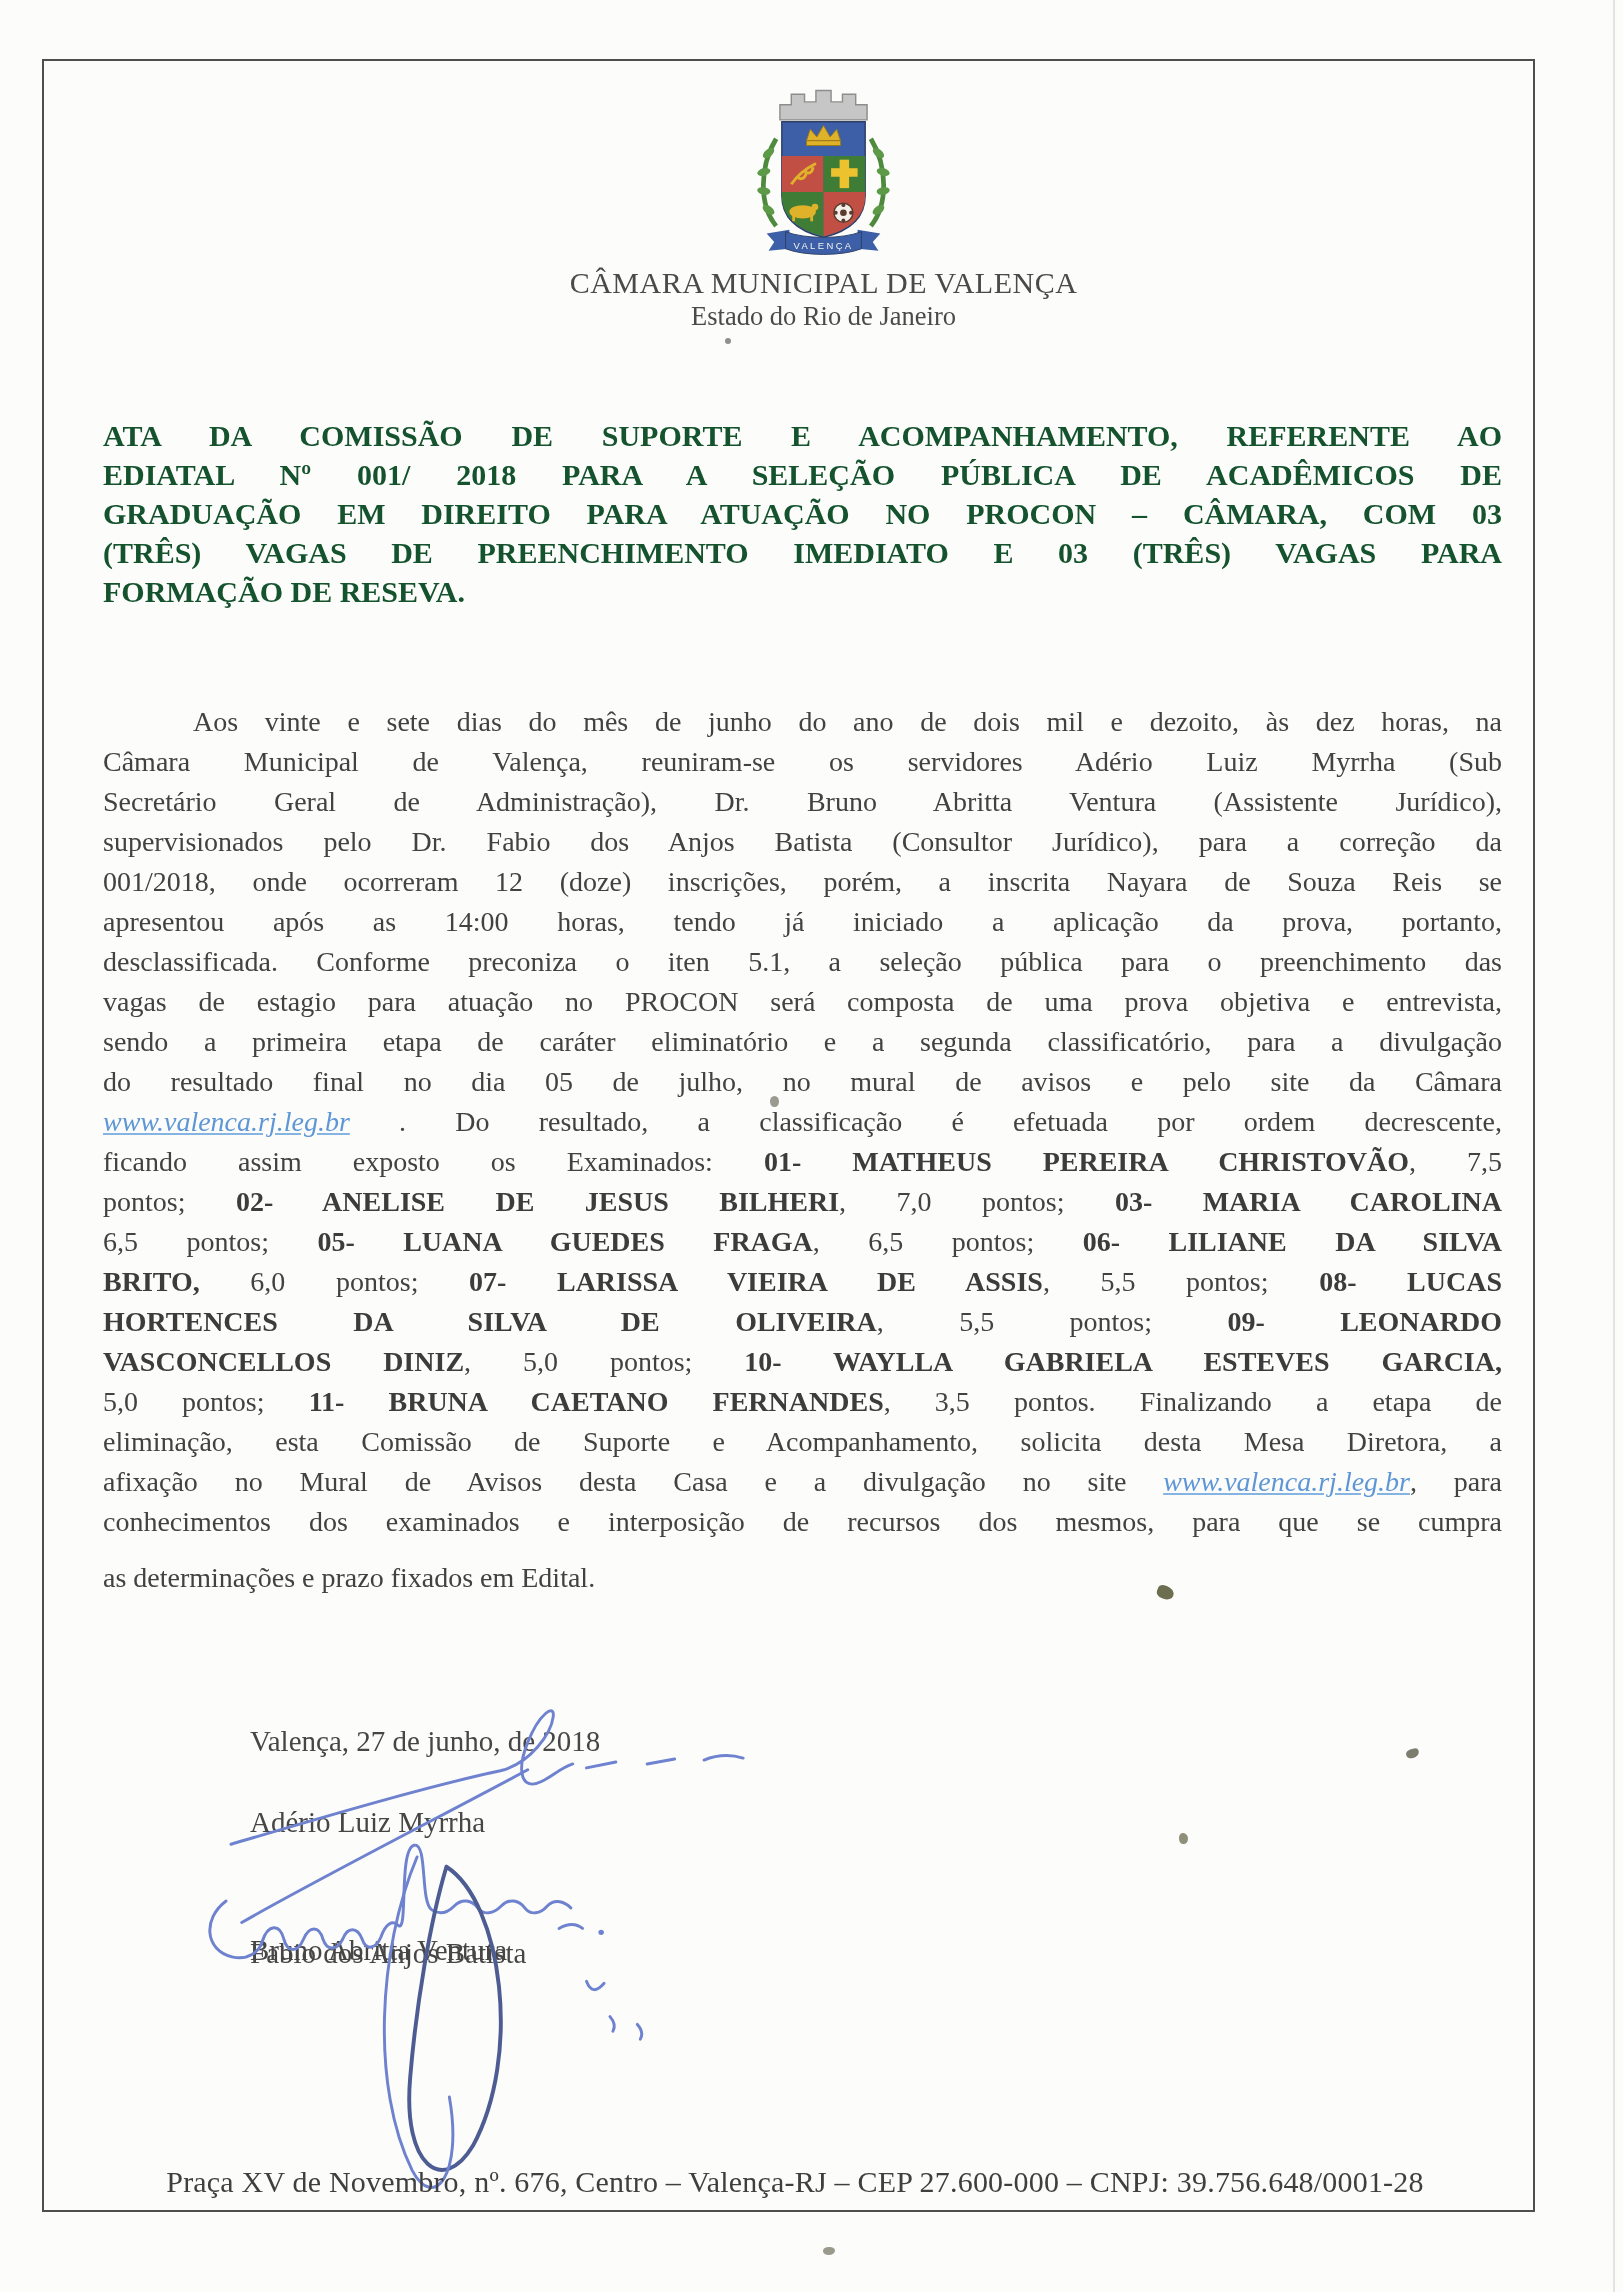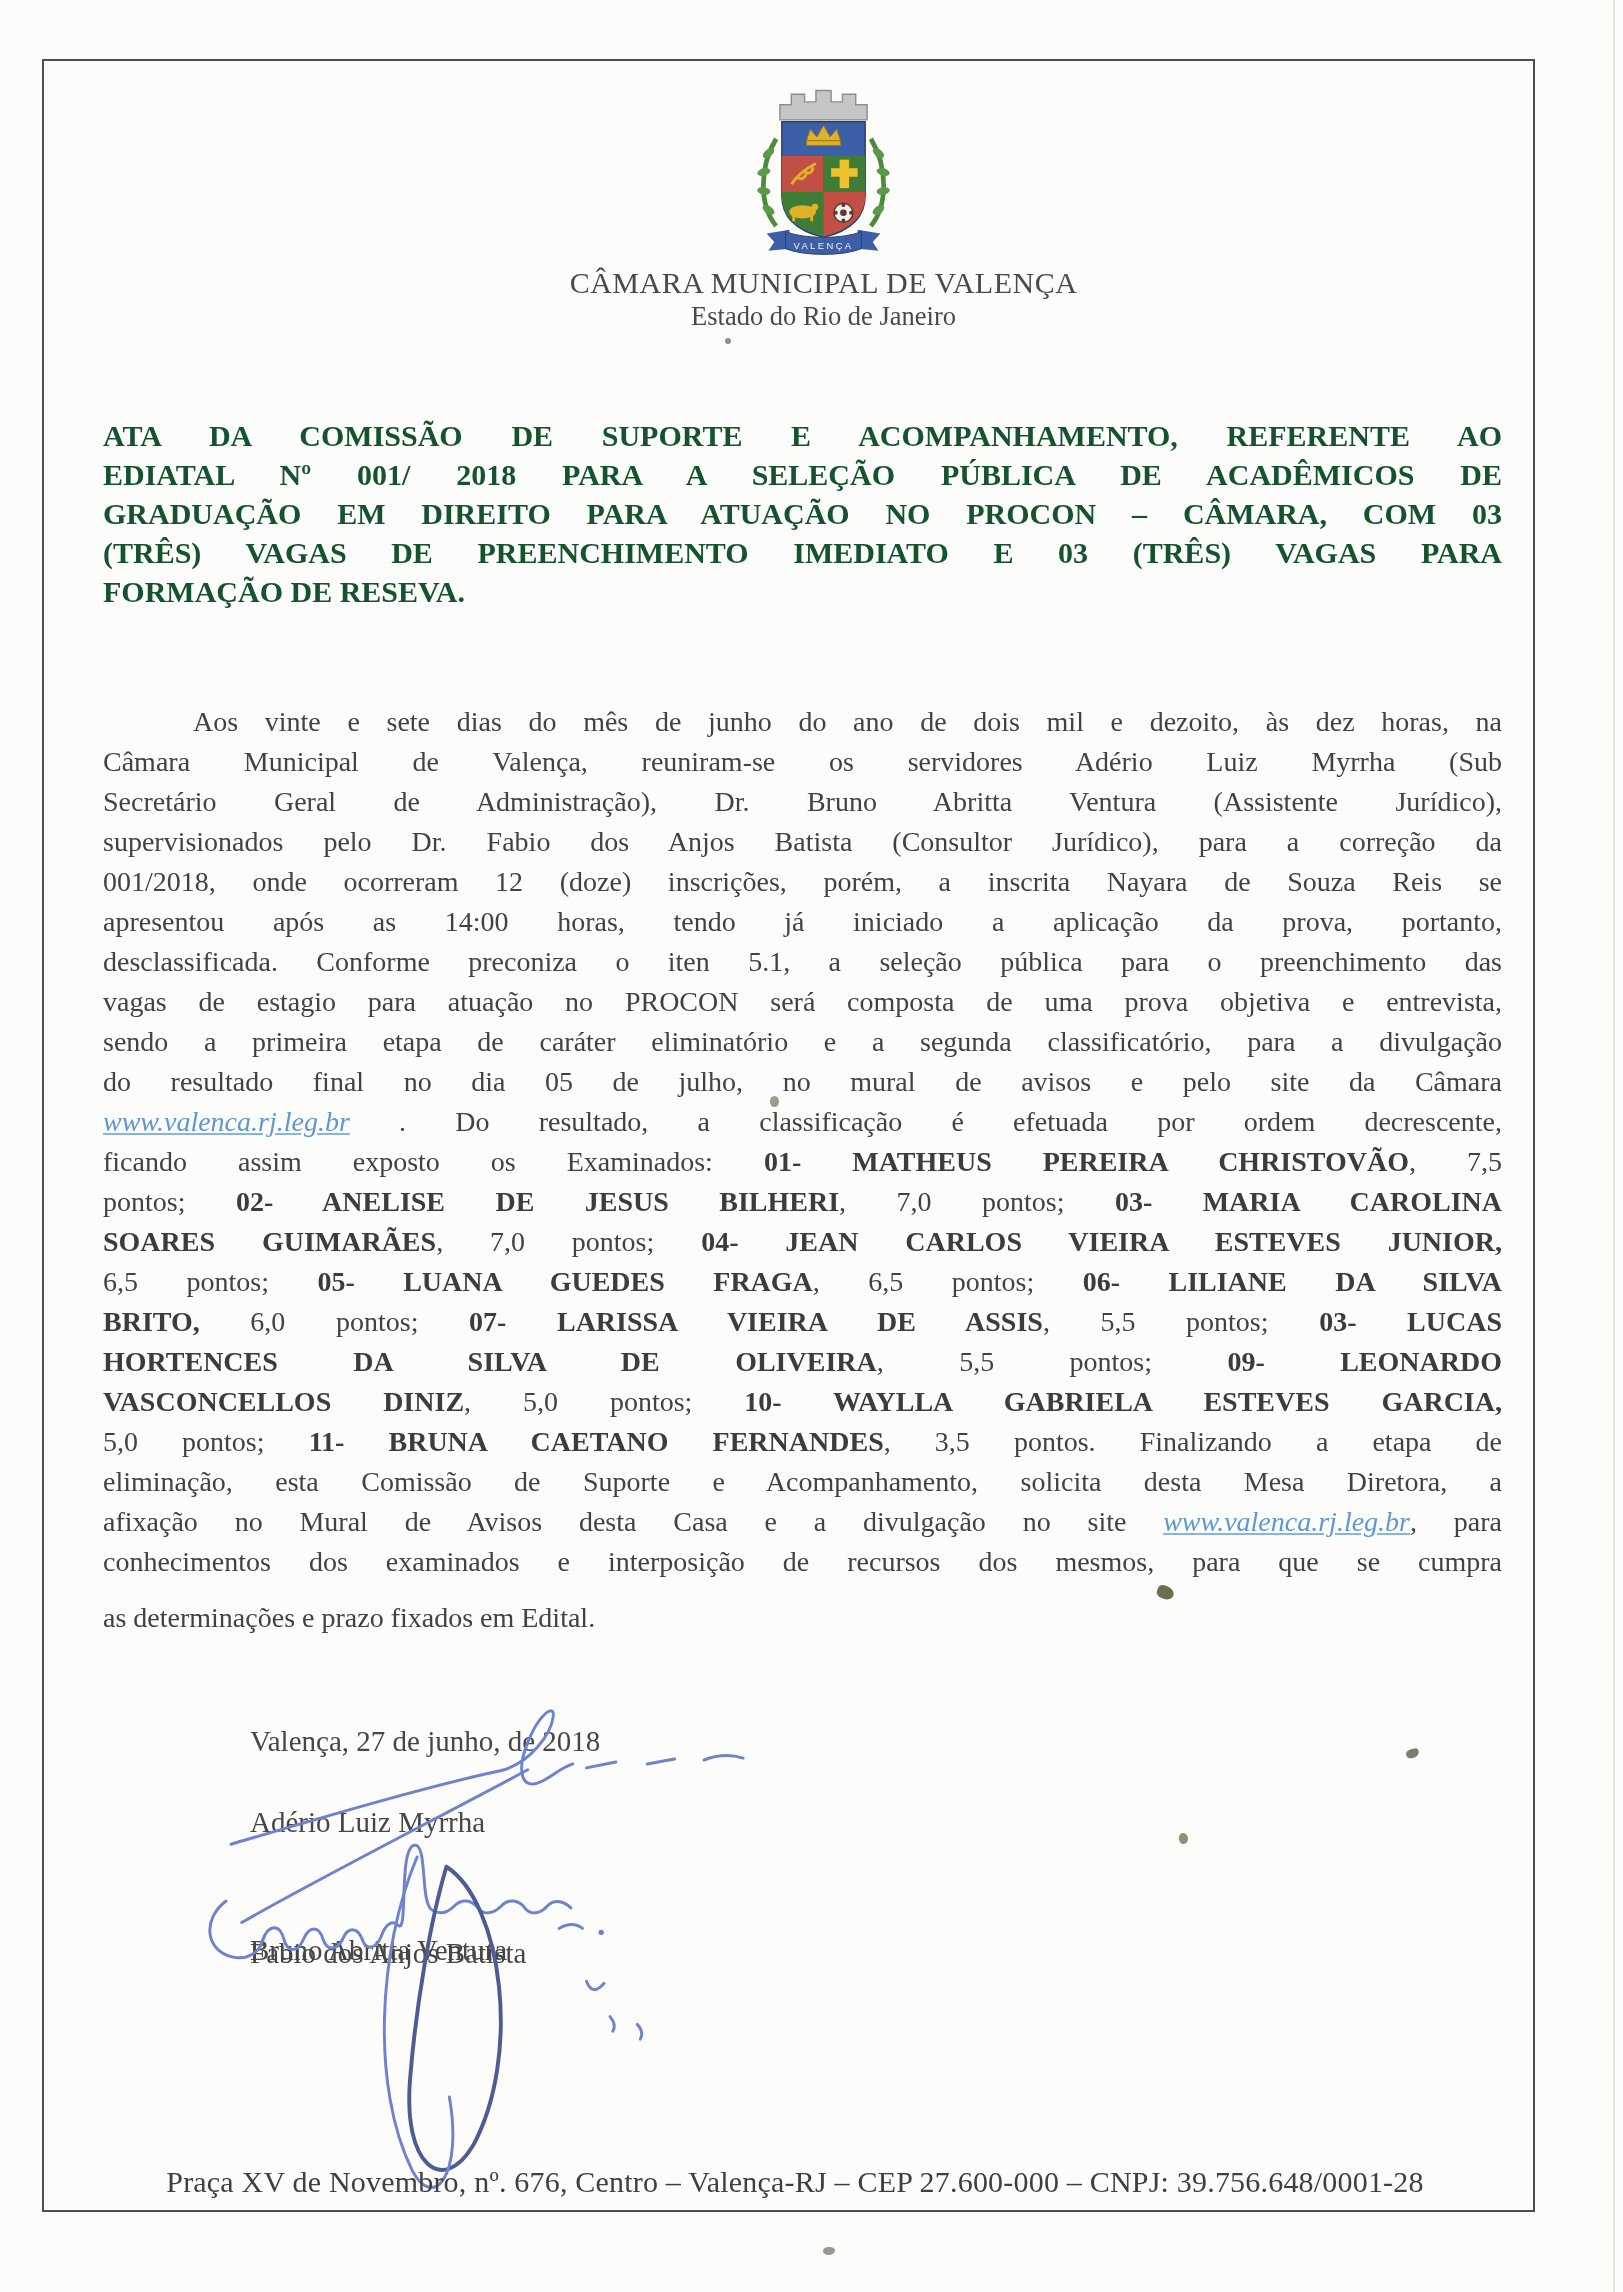--- a/index.html
+++ b/index.html
@@ -130,23 +130,22 @@
     <div class="bline"><span>supervisionados pelo Dr. Fabio dos Anjos Batista (Consultor Jurídico), para a correção da</span></div>
     <div class="bline"><span>001/2018, onde ocorreram 12 (doze) inscrições, porém, a inscrita Nayara de Souza Reis se</span></div>
     <div class="bline"><span>apresentou após as 14:00 horas, tendo já iniciado a aplicação da prova, portanto,</span></div>
     <div class="bline"><span>desclassificada. Conforme preconiza o iten 5.1, a seleção pública para o preenchimento das</span></div>
     <div class="bline"><span>vagas de estagio para atuação no PROCON será composta de uma prova objetiva e entrevista,</span></div>
     <div class="bline"><span>sendo a primeira etapa de caráter eliminatório e a segunda classificatório, para a divulgação</span></div>
     <div class="bline"><span>do resultado final no dia 05 de julho, no mural de avisos e pelo site da Câmara</span></div>
     <div class="bline"><a class="doclink" href="#">www.valenca.rj.leg.br</a><span> . Do resultado, a classificação é efetuada por ordem decrescente,</span></div>
     <div class="bline"><span>ficando assim exposto os Examinados: </span><span class="bold">01- MATHEUS PEREIRA CHRISTOVÃO</span><span>, 7,5</span></div>
     <div class="bline"><span>pontos; </span><span class="bold">02- ANELISE DE JESUS BILHERI</span><span>, 7,0 pontos; </span><span class="bold">03- MARIA CAROLINA</span></div>
-    <div class="bline"><span class="bold">SOARES GUIMARÃES</span><span>, 7,0 pontos; </span><span class="bold">04- JEAN CARLOS VIEIRA ESTEVES JUNIOR,</span></div>
     <div class="bline"><span>6,5 pontos; </span><span class="bold">05- LUANA GUEDES FRAGA</span><span>, 6,5 pontos; </span><span class="bold">06- LILIANE DA SILVA</span></div>
-    <div class="bline"><span class="bold">BRITO,</span><span> 6,0 pontos; </span><span class="bold">07- LARISSA VIEIRA DE ASSIS</span><span>, 5,5 pontos; </span><span class="bold">03- LUCAS</span></div>
+    <div class="bline"><span class="bold">BRITO,</span><span> 6,0 pontos; </span><span class="bold">07- LARISSA VIEIRA DE ASSIS</span><span>, 5,5 pontos; </span><span class="bold">08- LUCAS</span></div>
     <div class="bline"><span class="bold">HORTENCES DA SILVA DE OLIVEIRA</span><span>, 5,5 pontos; </span><span class="bold">09- LEONARDO</span></div>
     <div class="bline"><span class="bold">VASCONCELLOS DINIZ</span><span>, 5,0 pontos; </span><span class="bold">10- WAYLLA GABRIELA ESTEVES GARCIA,</span></div>
     <div class="bline"><span>5,0 pontos; </span><span class="bold">11- BRUNA CAETANO FERNANDES</span><span>, 3,5 pontos. Finalizando a etapa de</span></div>
     <div class="bline"><span>eliminação, esta Comissão de Suporte e Acompanhamento, solicita desta Mesa Diretora, a</span></div>
     <div class="bline"><span>afixação no Mural de Avisos desta Casa e a divulgação no site </span><a class="doclink" href="#">www.valenca.rj.leg.br</a><span>, para</span></div>
     <div class="bline"><span>conhecimentos dos examinados e interposição de recursos dos mesmos, para que se cumpra</span></div>
     <div class="bline last"><span>as determinações e prazo fixados em Edital.</span></div>
   </div>
 
 <div class="sig-text" style="top:1725px;">Valença, 27 de junho, de 2018</div>

